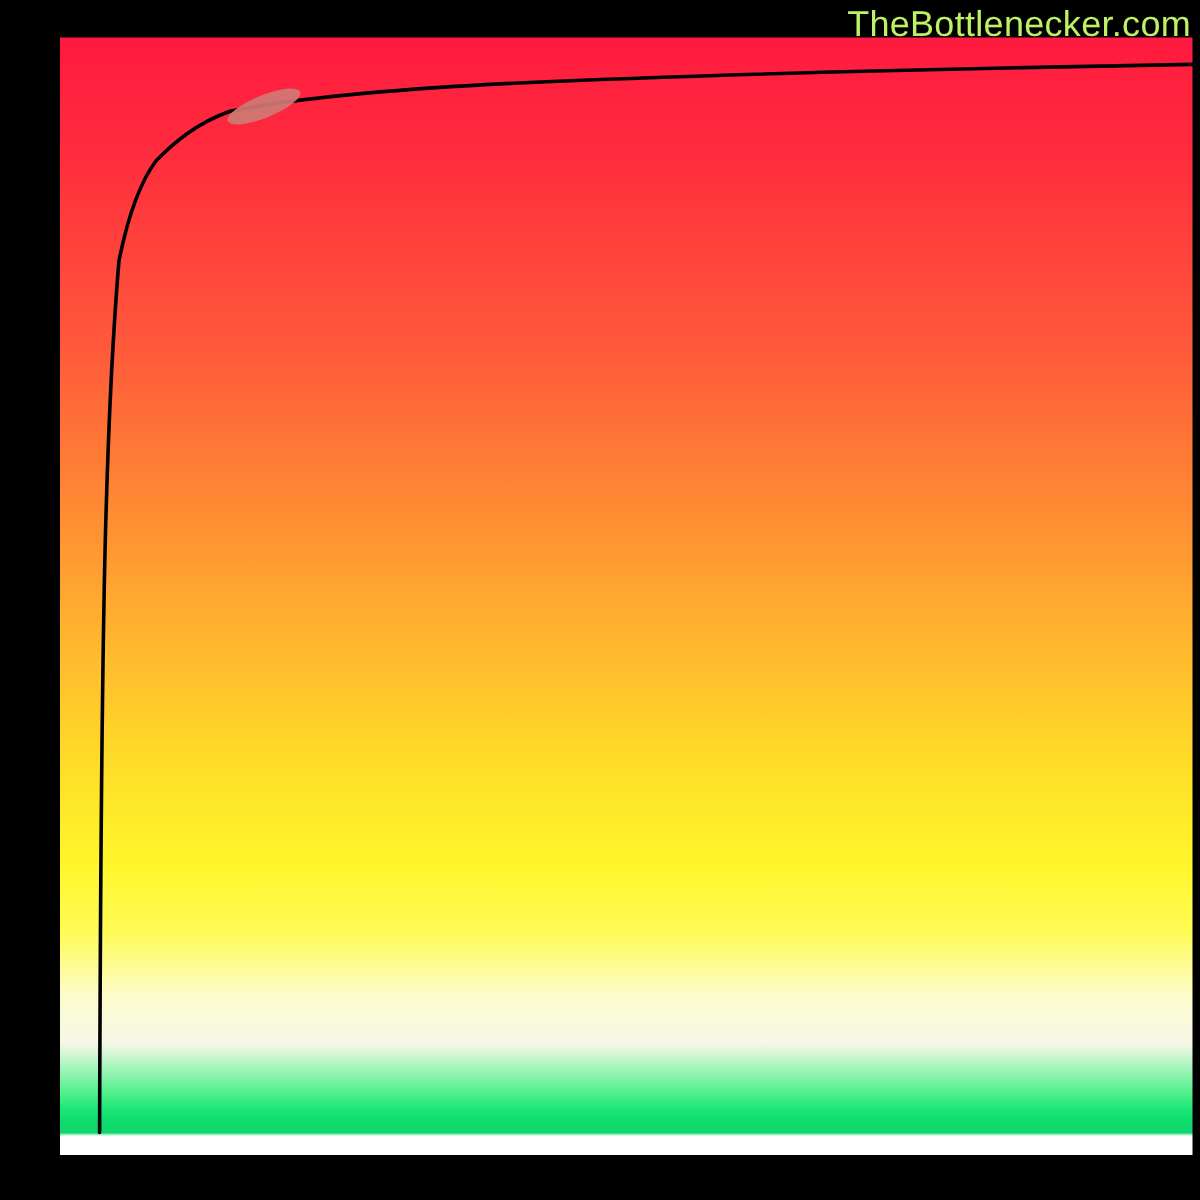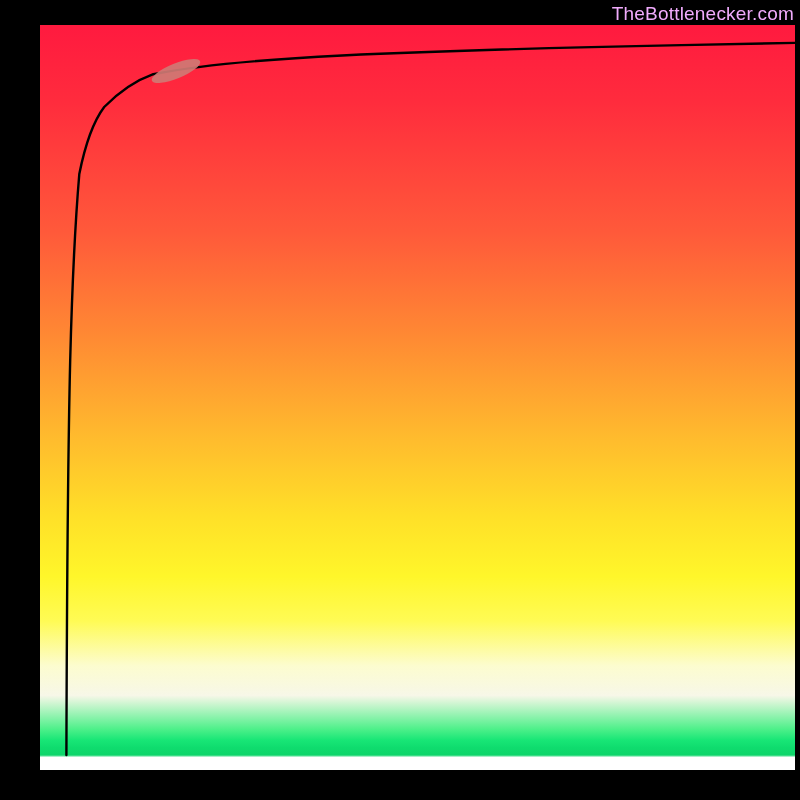--- a/index.html
+++ b/index.html
@@ -43,22 +43,22 @@
       #0fdc6e 97%,
       #0ed56a 98%,
       #ffffff 98.3%,
       #ffffff 100%
     );
   }
   .watermark {
     position: absolute;
     top: 3px;
     right: 6px;
-    color: #f0abfc;
-    font-size: 19px;
+    color: #bef264;
+    font-size: 24px;
     letter-spacing: 0.2px;
     font-weight: 400;
   }
   .curve-svg {
     position: absolute;
     left: 40px;
     top: 25px;
     width: 755px;
     height: 745px;
     overflow: visible;

